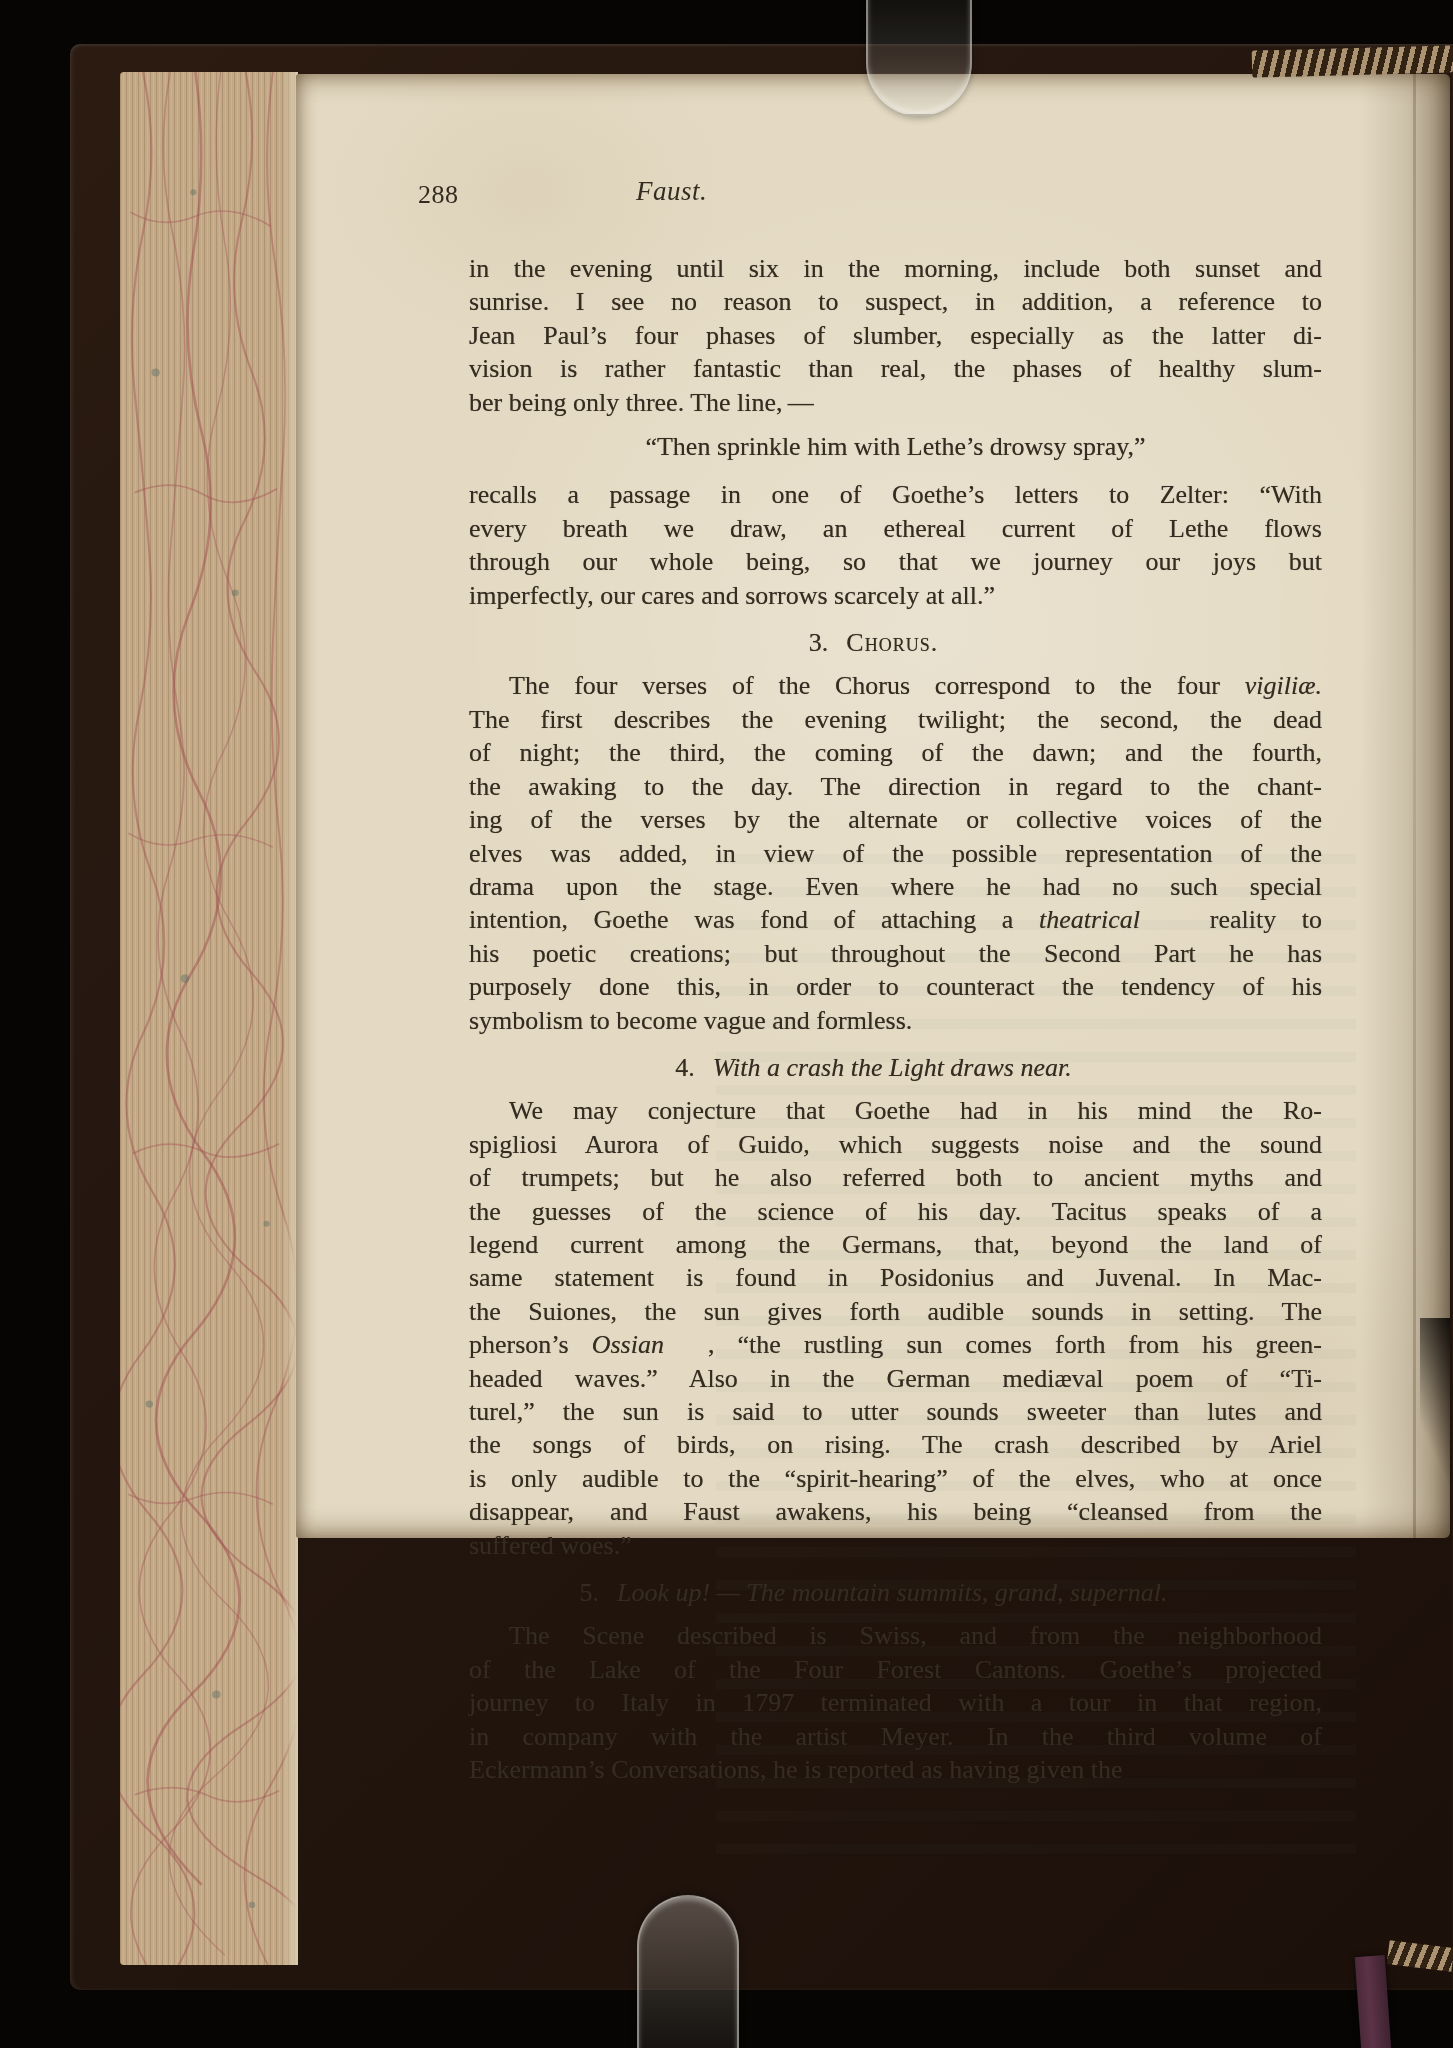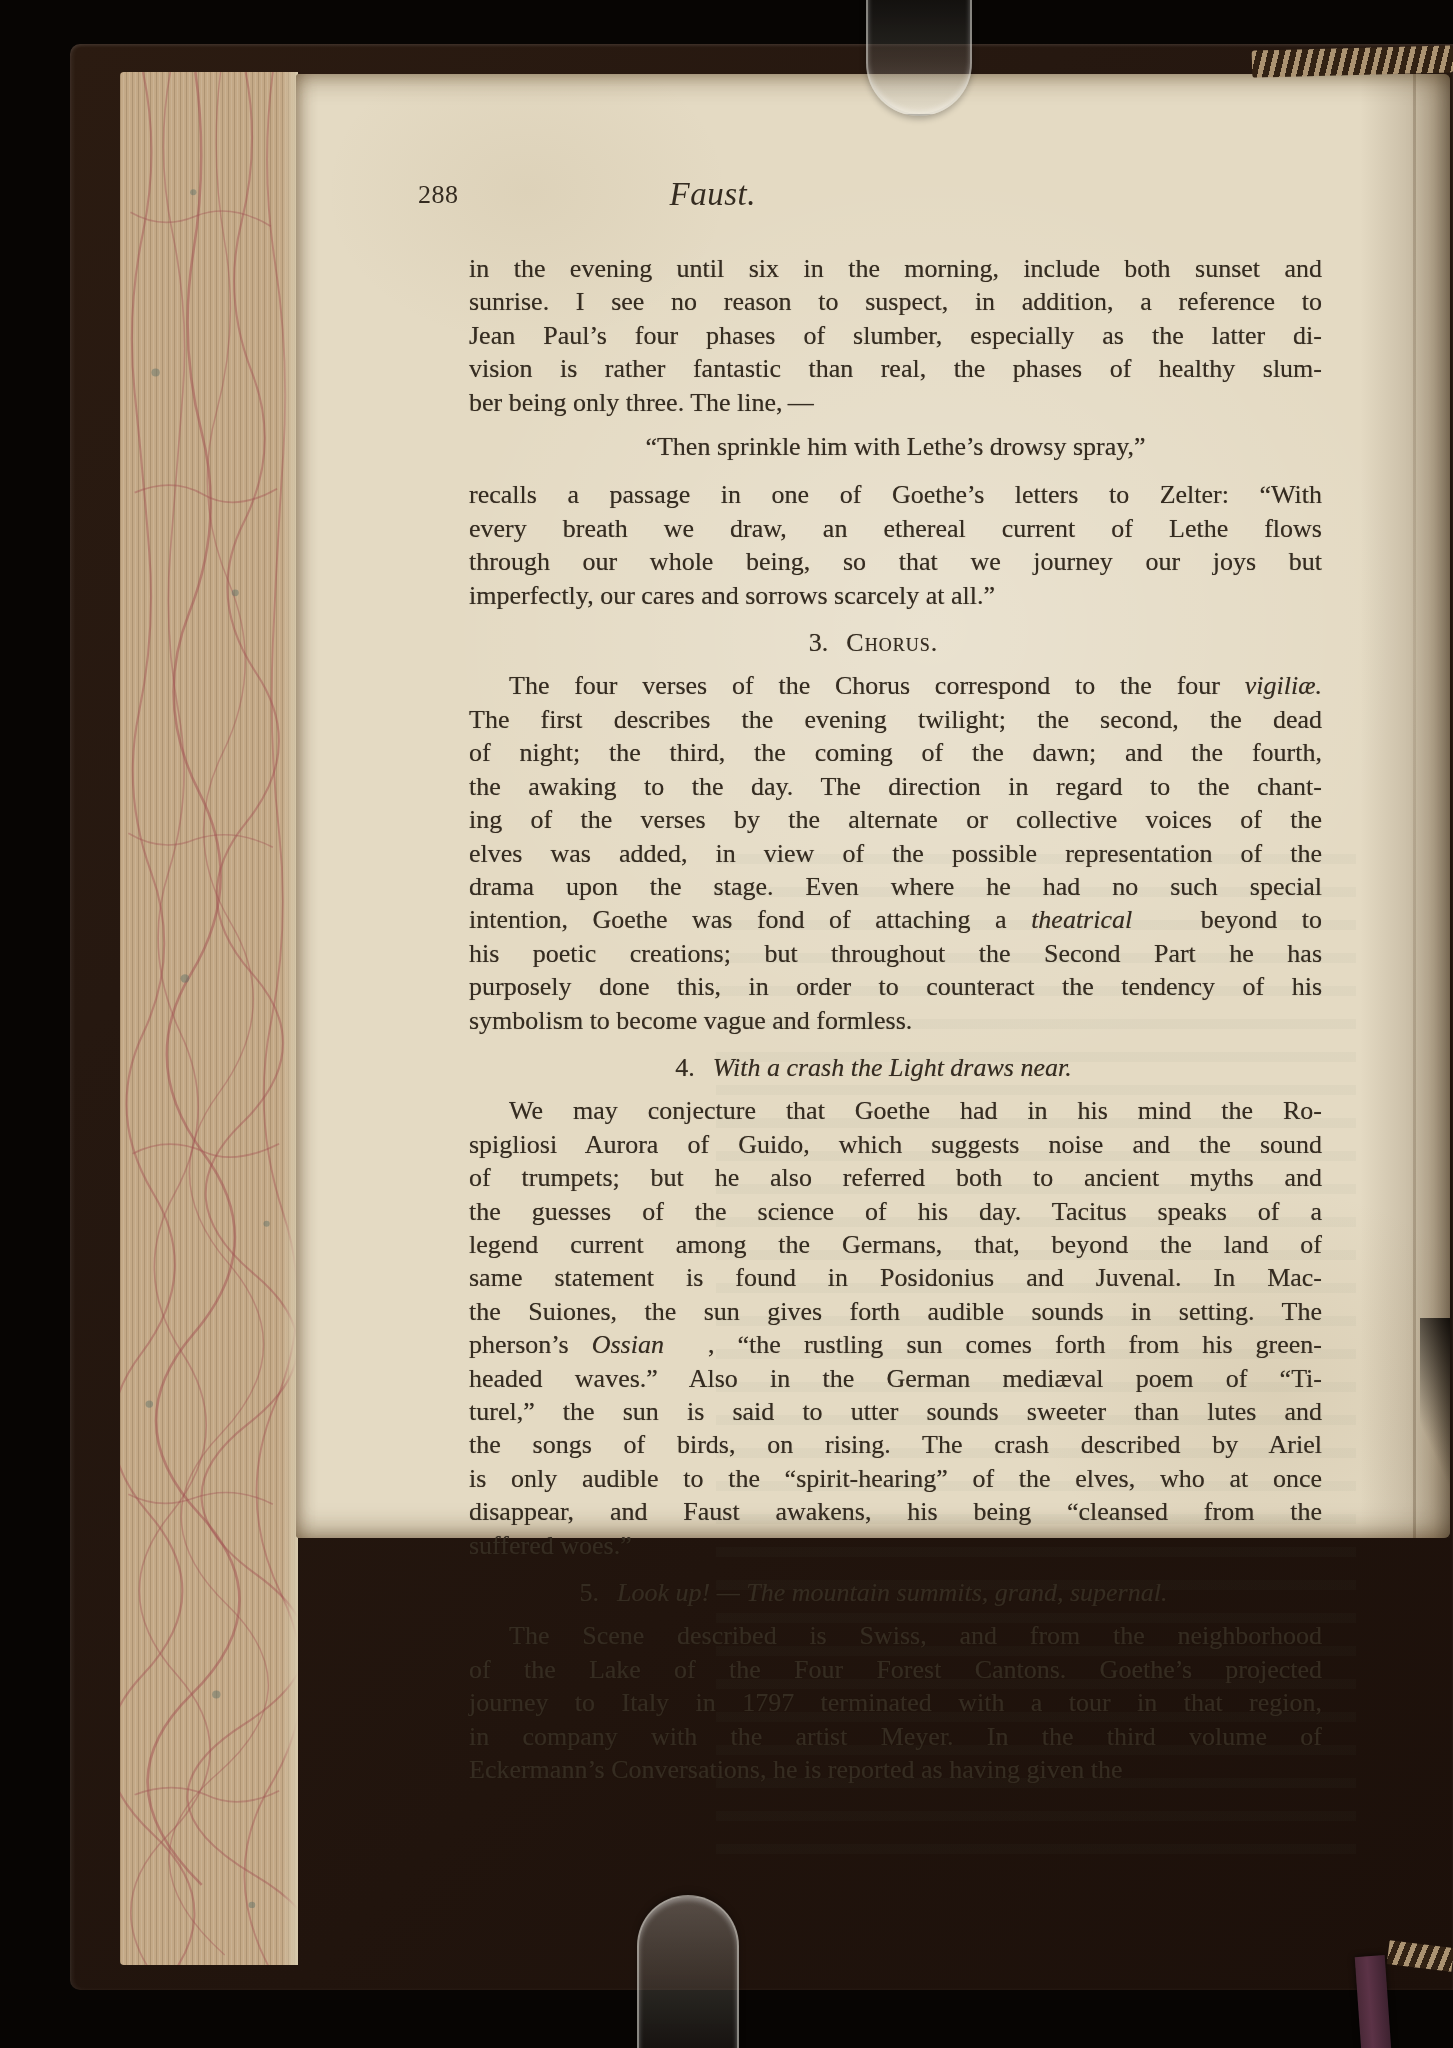--- a/index.html
+++ b/index.html
@@ -65,22 +65,22 @@
     background:linear-gradient(to bottom, rgba(30,28,25,.50), rgba(120,118,112,.28) 55%, rgba(225,223,215,.30));
     box-shadow:0 3px 6px rgba(0,0,0,.25), inset 0 -3px 5px rgba(255,255,255,.35);}
   .clip-bottom{left:637px;top:1895px;width:102px;height:157px;border-radius:51px 51px 0 0;border-bottom:none;
     background:linear-gradient(to bottom, rgba(232,230,222,.28), rgba(140,136,128,.30) 45%, rgba(40,36,32,.45));
     box-shadow:0 -3px 6px rgba(0,0,0,.25), inset 0 3px 5px rgba(255,255,255,.35);}
 
   
   .page-header{position:absolute;left:0;top:106px;width:100%;height:40px;
     font-size:26px;letter-spacing:.5px;}
   .page-number{position:absolute;left:122px;top:0;}
-  .running-title{position:absolute;left:340px;top:-4px;width:120px;text-align:right;
-    font-style:italic;font-size:33px;}
+  .running-title{position:absolute;left:340px;top:-4px;width:120px;text-align:left;
+    font-style:italic;font-size:27px;}
 
   .body-text{position:absolute;left:129px;top:178px;width:897px;
     font-size:26px;text-shadow:0 0 .7px rgba(53,44,33,.55);}
   .line{line-height:33.4px;white-space:normal;}
   .para .line{text-align:justify;text-align-last:justify;}
   .para .line.last{text-align-last:left;}
   .line.indent{text-indent:40px;}
   .quote{margin:11px 0 15px;}
   .quote .line{text-align:center;text-align-last:center;}
   .heading{margin:14px 0 10px;}
@@ -158,21 +158,21 @@
         <div class="line last"><span class="seg-num">3.</span><span class="seg-sc">Chorus.</span></div>
       </div>
       <div class="para">
         <div class="line indent"><span class="seg-n">The four verses of the Chorus correspond to the four </span><span class="seg-i">vigiliæ.</span></div>
         <div class="line"><span class="seg-n">The first describes the evening twilight; the second, the dead</span></div>
         <div class="line"><span class="seg-n">of night; the third, the coming of the dawn; and the fourth,</span></div>
         <div class="line"><span class="seg-n">the awaking to the day.  The direction in regard to the chant-</span></div>
         <div class="line"><span class="seg-n">ing of the verses by the alternate or collective voices of the</span></div>
         <div class="line"><span class="seg-n">elves was added, in view of the possible representation of the</span></div>
         <div class="line"><span class="seg-n">drama upon the stage.  Even where he had no such special</span></div>
-        <div class="line"><span class="seg-n">intention, Goethe was fond of attaching a </span><span class="seg-i">theatrical</span><span class="seg-n"> beyond to</span></div>
+        <div class="line"><span class="seg-n">intention, Goethe was fond of attaching a </span><span class="seg-i">theatrical</span><span class="seg-n"> reality to</span></div>
         <div class="line"><span class="seg-n">his poetic creations; but throughout the Second Part he has</span></div>
         <div class="line"><span class="seg-n">purposely done this, in order to counteract the tendency of his</span></div>
         <div class="line last"><span class="seg-n">symbolism to become vague and formless.</span></div>
       </div>
       <div class="heading">
         <div class="line last"><span class="seg-num">4.</span><span class="seg-i">With a crash the Light draws near.</span></div>
       </div>
       <div class="para">
         <div class="line indent"><span class="seg-n">We may conjecture that Goethe had in his mind the Ro-</span></div>
         <div class="line"><span class="seg-n">spigliosi Aurora of Guido, which suggests noise and the sound</span></div>

